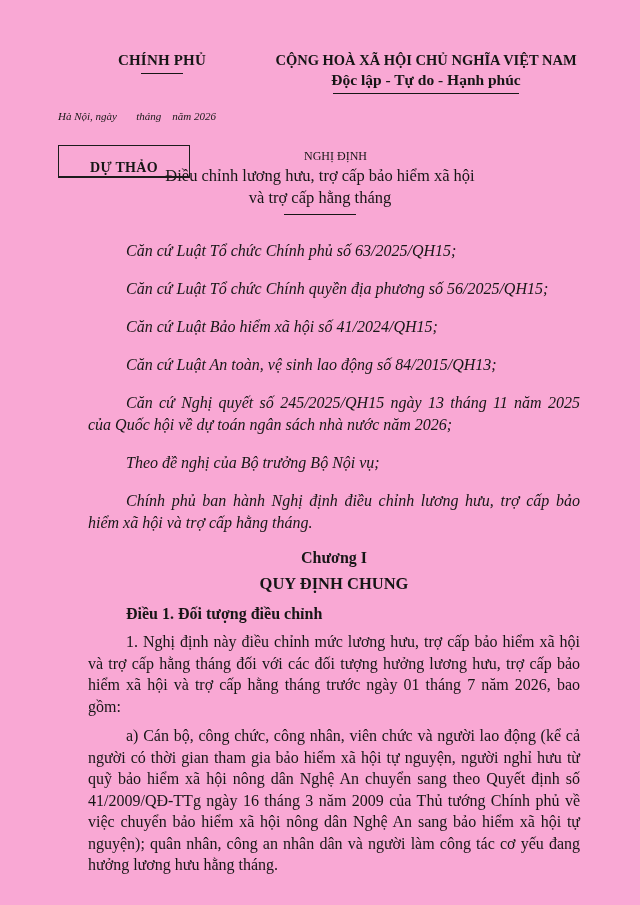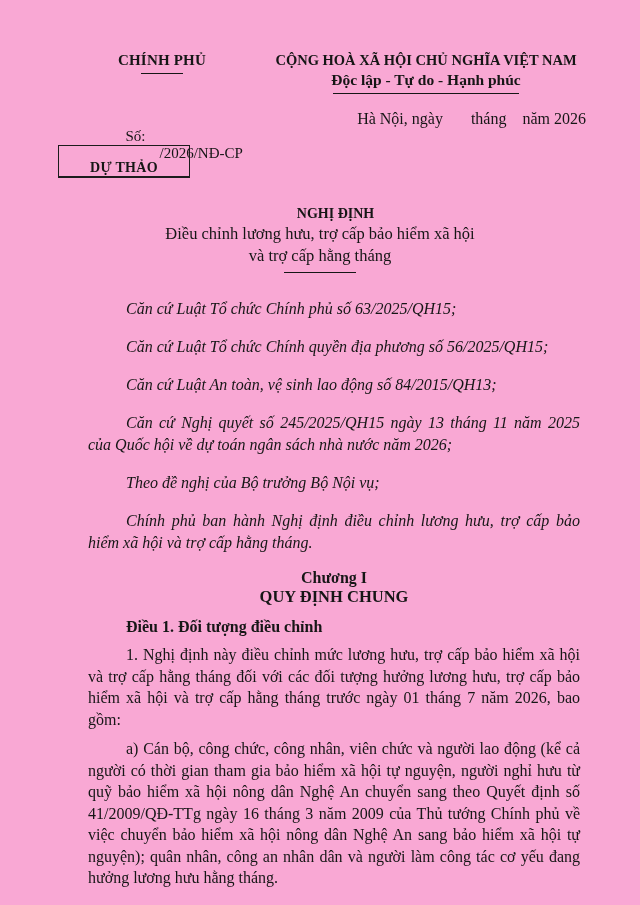--- a/index.html
+++ b/index.html
@@ -68,22 +68,23 @@
     flex: none;
     padding-left: 45px;
     box-sizing: border-box;
     font-size: 15px;
     white-space: pre;
   }
   .doc-number-label { display: inline-block; }
   .doc-number-value { display: inline-block; margin-left: 34px; }
   .ref-right {
     flex: 1;
-    text-align: right;
-    font-size: 16px;
+    text-align: left;
+    font-style: italic;
+    font-size: 11px;
     white-space: pre;
   }
   
   .draft-box {
     position: absolute;
     left: 58px;
     top: 145px;
     width: 130px;
     height: 30px;
     border: 1.5px solid #1c1c1c;
@@ -97,22 +98,22 @@
     font-size: 14px;
     letter-spacing: 0.3px;
     margin-top: 13px;
   }
   
   .title-block {
     text-align: center;
     margin-top: 27px;
   }
   .doc-type {
-    font-weight: bold;
-    font-size: 14px;
+    font-weight: normal;
+    font-size: 12px;
     padding-left: 31px;
   }
   .doc-subtitle {
     font-weight: normal;
     font-size: 16.5px;
     line-height: 21px;
     margin-top: 1px;
   }
   .title-rule {
     width: 72px;
@@ -136,21 +137,21 @@
     text-align: center;
     margin-top: 15px;
   }
   .chapter-number {
     font-weight: bold;
     font-size: 16px;
   }
   .chapter-title {
     font-weight: bold;
     font-size: 16.5px;
-    margin-top: 0;
+    margin-top: 7px;
   }
   .article-heading {
     font-weight: bold;
     font-size: 16px;
     text-indent: 38px;
     margin-top: 11px;
   }
   .article-body p {
     font-size: 16px;
     line-height: 21.5px;
@@ -170,43 +171,40 @@
       <div class="org-underline"></div>
     </div>
     <div class="header-right">
       <div class="republic-title">CỘNG HOÀ XÃ HỘI CHỦ NGHĨA VIỆT NAM</div>
       <div class="motto">Độc lập - Tự do - Hạnh phúc</div>
       <div class="motto-underline"></div>
     </div>
   </div>
 
   <div class="ref-row">
-    <div class="ref-left">
-      <span class="doc-number-label">Số:</span>
-      <span class="doc-number-value">/2026/NĐ-CP</span>
-    </div>
     <div class="ref-right">Hà Nội, ngày       tháng    năm 2026</div>
   </div>
 
   <div class="draft-box">
     <span class="draft-label">DỰ THẢO</span>
   </div>
 
   <div class="title-block">
     <div class="doc-type">NGHỊ ĐỊNH</div>
     <div class="doc-subtitle">Điều chỉnh lương hưu, trợ cấp bảo hiểm xã hội</div>
     <div class="doc-subtitle">và trợ cấp hằng tháng</div>
     <div class="title-rule"></div>
   </div>
 
   <div class="body-col">
 
     <div class="preamble">
       <p>Căn cứ Luật Tổ chức Chính phủ số 63/2025/QH15;</p>
       <p>Căn cứ Luật Tổ chức Chính quyền địa phương số 56/2025/QH15;</p>
+      <p>Căn cứ Luật Bảo hiểm xã hội số 41/2024/QH15;</p>
       <p>Căn cứ Luật An toàn, vệ sinh lao động số 84/2015/QH13;</p>
       <p>Căn cứ Nghị quyết số 245/2025/QH15 ngày 13 tháng 11 năm 2025 của Quốc hội về dự toán ngân sách nhà nước năm 2026;</p>
       <p>Theo đề nghị của Bộ trưởng Bộ Nội vụ;</p>
       <p>Chính phủ ban hành Nghị định điều chỉnh lương hưu, trợ cấp bảo hiểm xã hội và trợ cấp hằng tháng.</p>
     </div>
 
     <div class="chapter">
       <div class="chapter-number">Chương I</div>
       <div class="chapter-title">QUY ĐỊNH CHUNG</div>
     </div>

